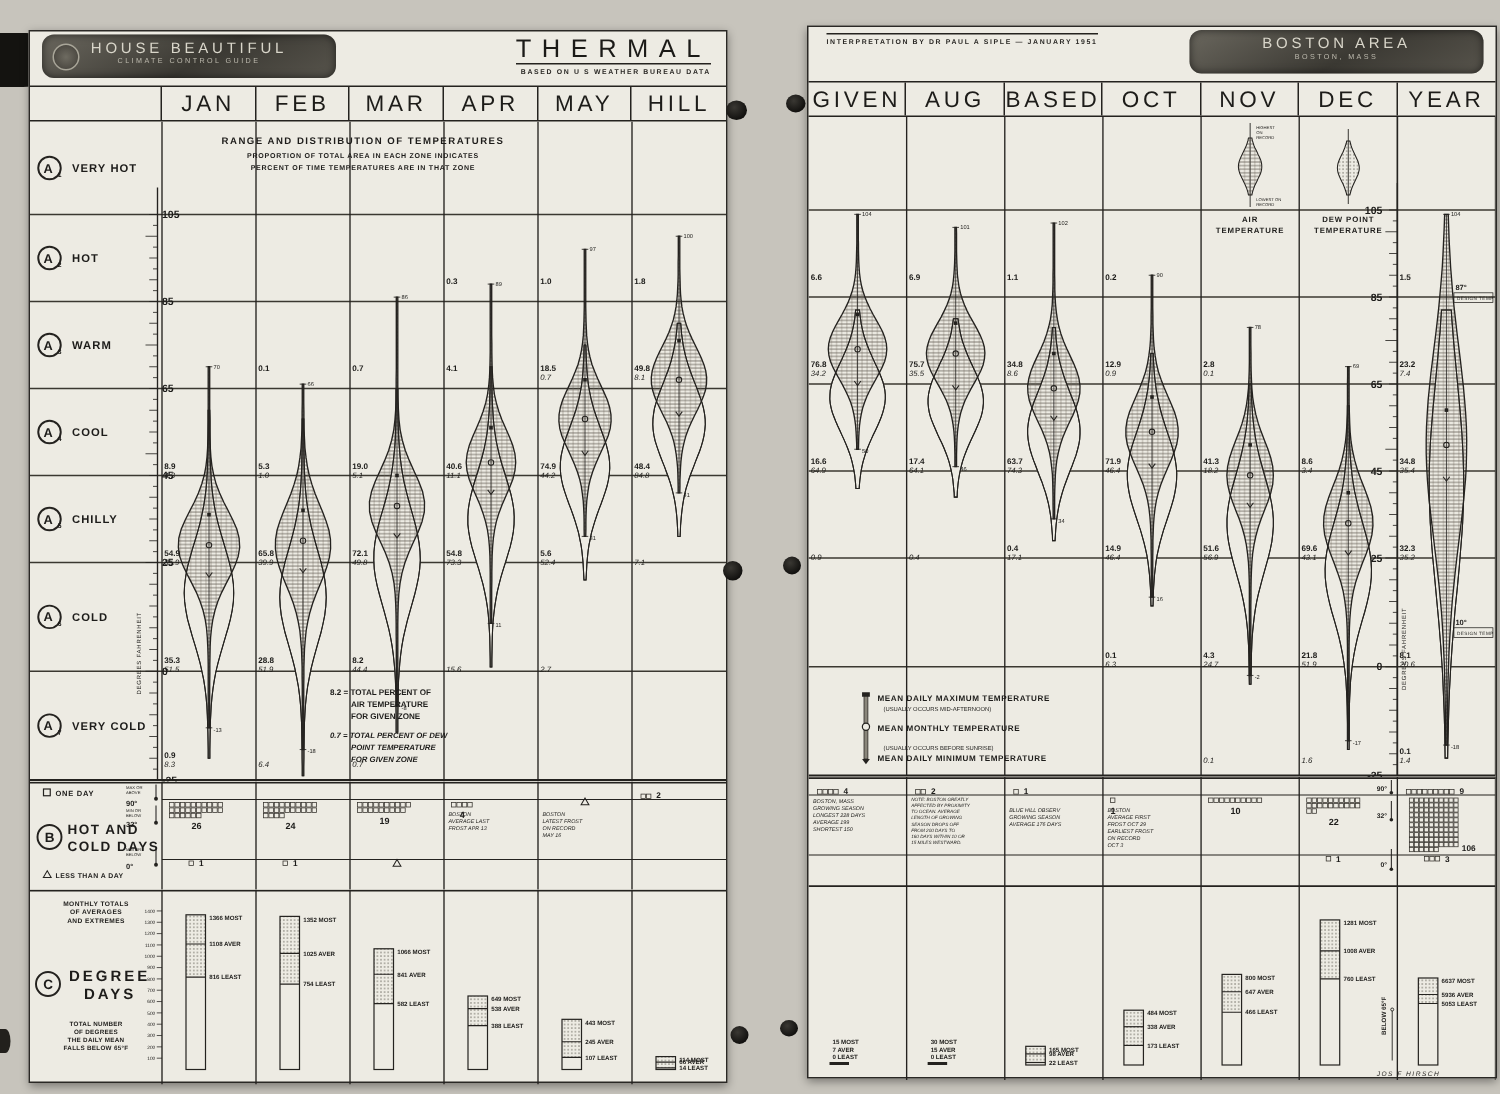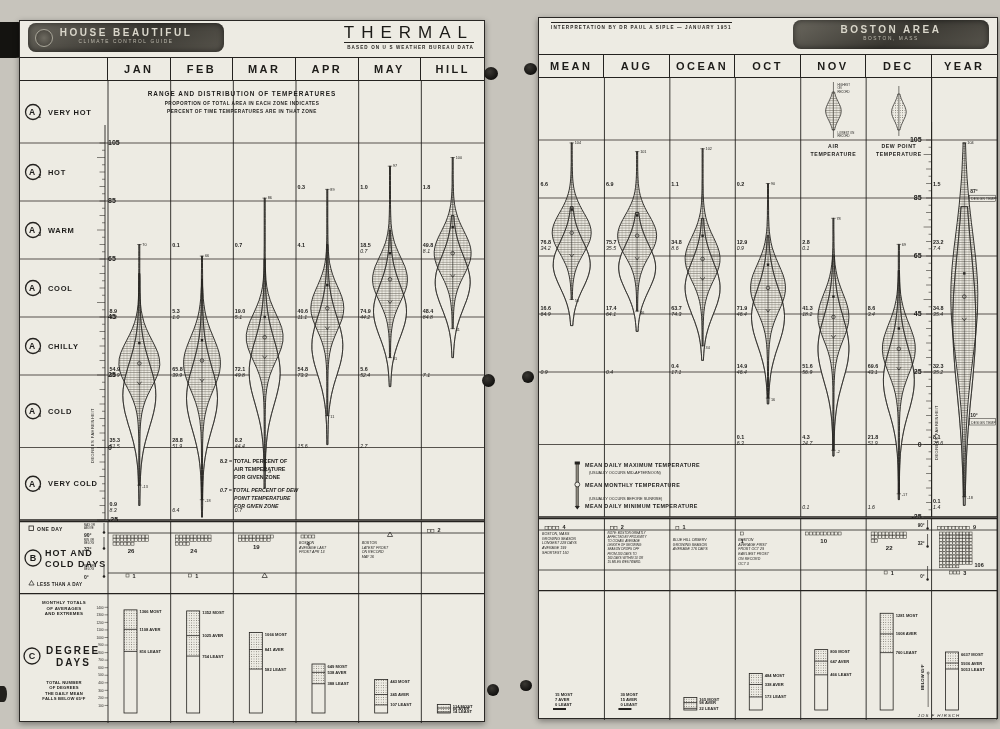--- a/index.html
+++ b/index.html
@@ -6,38 +6,38 @@
   body{width:1000px;height:729px;background:#c7c4bc;position:relative;
        font-family:"Liberation Sans",sans-serif;overflow:hidden}
   .page{position:absolute;background:#edebe3;border:1.6px solid #2a2825;
         box-shadow:0 2px 6px rgba(0,0,0,.4)}
   #pageL{left:19px;top:20px;width:464px;height:700px}
   #pageR{left:538px;top:17px;width:458px;height:700px}
   .page-header{position:relative;height:36px;border-bottom:1.5px solid #24221f}
   .badge{position:absolute;top:2px;height:29px;width:196px;border-radius:8px;
          background:linear-gradient(150deg,#6a675e 0%,#3b3933 55%,#57544c 100%);
          color:#d9d6ca;text-align:center;box-shadow:inset 0 0 6px rgba(0,0,0,.6)}
-  .badge .b1{font-size:10px;font-weight:bold;letter-spacing:2.5px;margin-top:4px}
+  .badge .b1{font-size:10px;font-weight:normal;letter-spacing:2.5px;margin-top:4px}
   .badge .b2{font-size:4.8px;letter-spacing:1.6px;color:#bdbaae;margin-top:1px}
   #pageL .badge{left:8px}
   #pageR .badge{right:8px}
   .globe{position:absolute;left:7px;top:6px;width:16px;height:16px;border-radius:50%;
          border:1px solid #a9a699;background:
          radial-gradient(circle at 50% 50%, #6e6b61 0%, #49463f 80%)}
   .titleblock{position:absolute;top:3px}
   #pageL .titleblock{right:10px;text-align:right}
   #pageR .titleblock{left:12px;text-align:left}
   .bigtitle{font-size:17px;font-weight:normal;letter-spacing:7px;color:#1b1a17;line-height:17px}
   .subtitle{font-size:4.6px;letter-spacing:1.1px;color:#2a2825;border-top:1.2px solid #24221f;
             padding-top:1.5px;margin-top:1px;font-weight:bold}
   .months-row{display:grid;height:22px;border-bottom:1.4px solid #24221f}
   #pageL .months-row{grid-template-columns:88px repeat(6,1fr)}
   #pageR .months-row{grid-template-columns:repeat(7,1fr)}
   .mcell{display:flex;align-items:center;justify-content:center;
-         font-size:11px;font-weight:bold;letter-spacing:2.5px;color:#1d1c19;
+         font-size:15px;font-weight:normal;letter-spacing:2.5px;color:#1d1c19;
          border-right:1px solid #24221f}
   .mcell:last-child{border-right:none}
   svg{display:block}
   svg text{font-family:"Liberation Sans",sans-serif;fill:#1d1c1a}
   .hole{position:absolute;border-radius:50%;
         background:radial-gradient(circle at 40% 35%, #3a3833 0%, #12110f 70%)}
   .wedge{position:absolute;left:0;top:22px;width:46px;height:36px;background:#141310;
          border-radius:0 75% 80% 0 / 0 55% 65% 0}
   .smudge{position:absolute;left:0;top:686px;width:7px;height:16px;background:#22201c;border-radius:0 60% 60% 0}
 </style>
@@ -605,23 +605,23 @@
   <div class="page-header">
     <div class="titleblock">
       <div class="subtitle">INTERPRETATION BY DR PAUL A SIPLE  —  JANUARY 1951</div>
     </div>
     <div class="badge">
       <div class="b1">BOSTON AREA</div>
       <div class="b2">BOSTON, MASS</div>
     </div>
   </div>
   <div class="months-row" id="monthsR">
-      <div class="mcell">MEAN</div>
+      <div class="mcell">GIVEN</div>
       <div class="mcell">AUG</div>
-      <div class="mcell">OCEAN</div>
+      <div class="mcell">BASED</div>
       <div class="mcell">OCT</div>
       <div class="mcell">NOV</div>
       <div class="mcell">DEC</div>
       <div class="mcell">YEAR</div>
     </div>
   <svg id="chartAR" width="458" height="440">
       <defs>
         <pattern id="hR" width="3.4" height="2.4" patternUnits="userSpaceOnUse">
           <path d="M0 1.2 H3.4" stroke="#4c483f" stroke-width="0.42"></path>
           <path d="M1.7 0 V2.4" stroke="#6f6a5c" stroke-width="0.3"></path>

